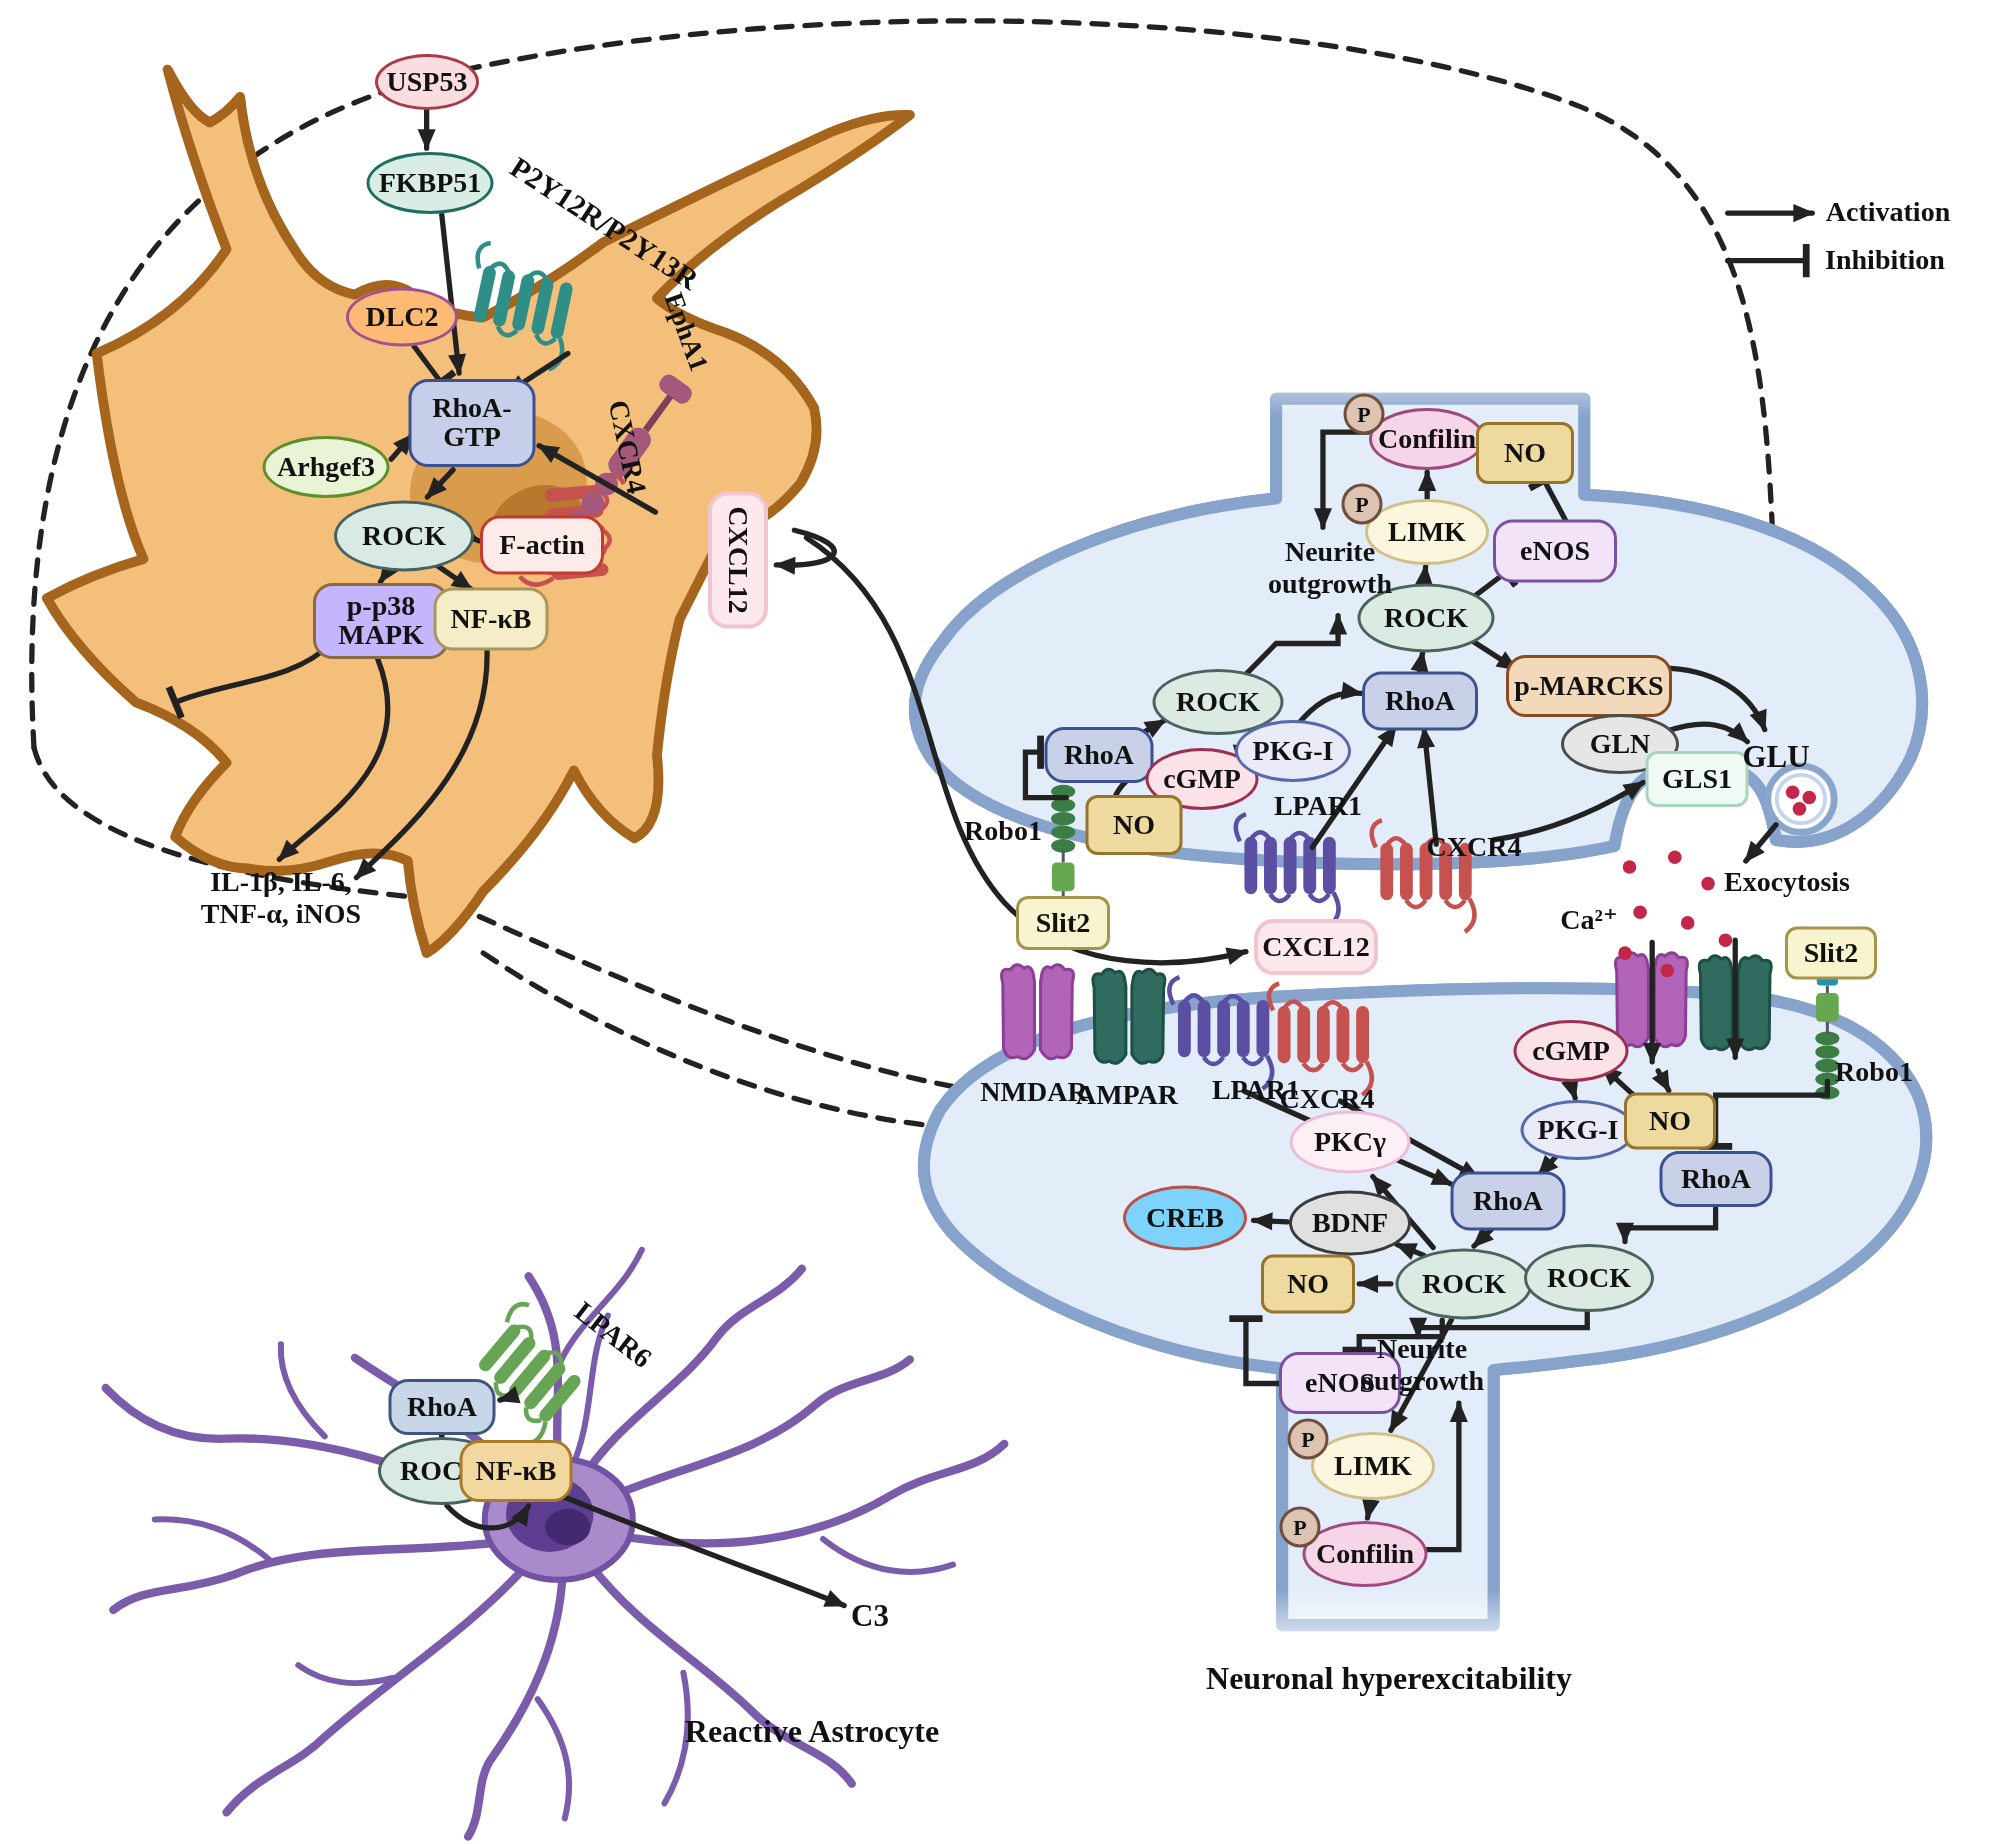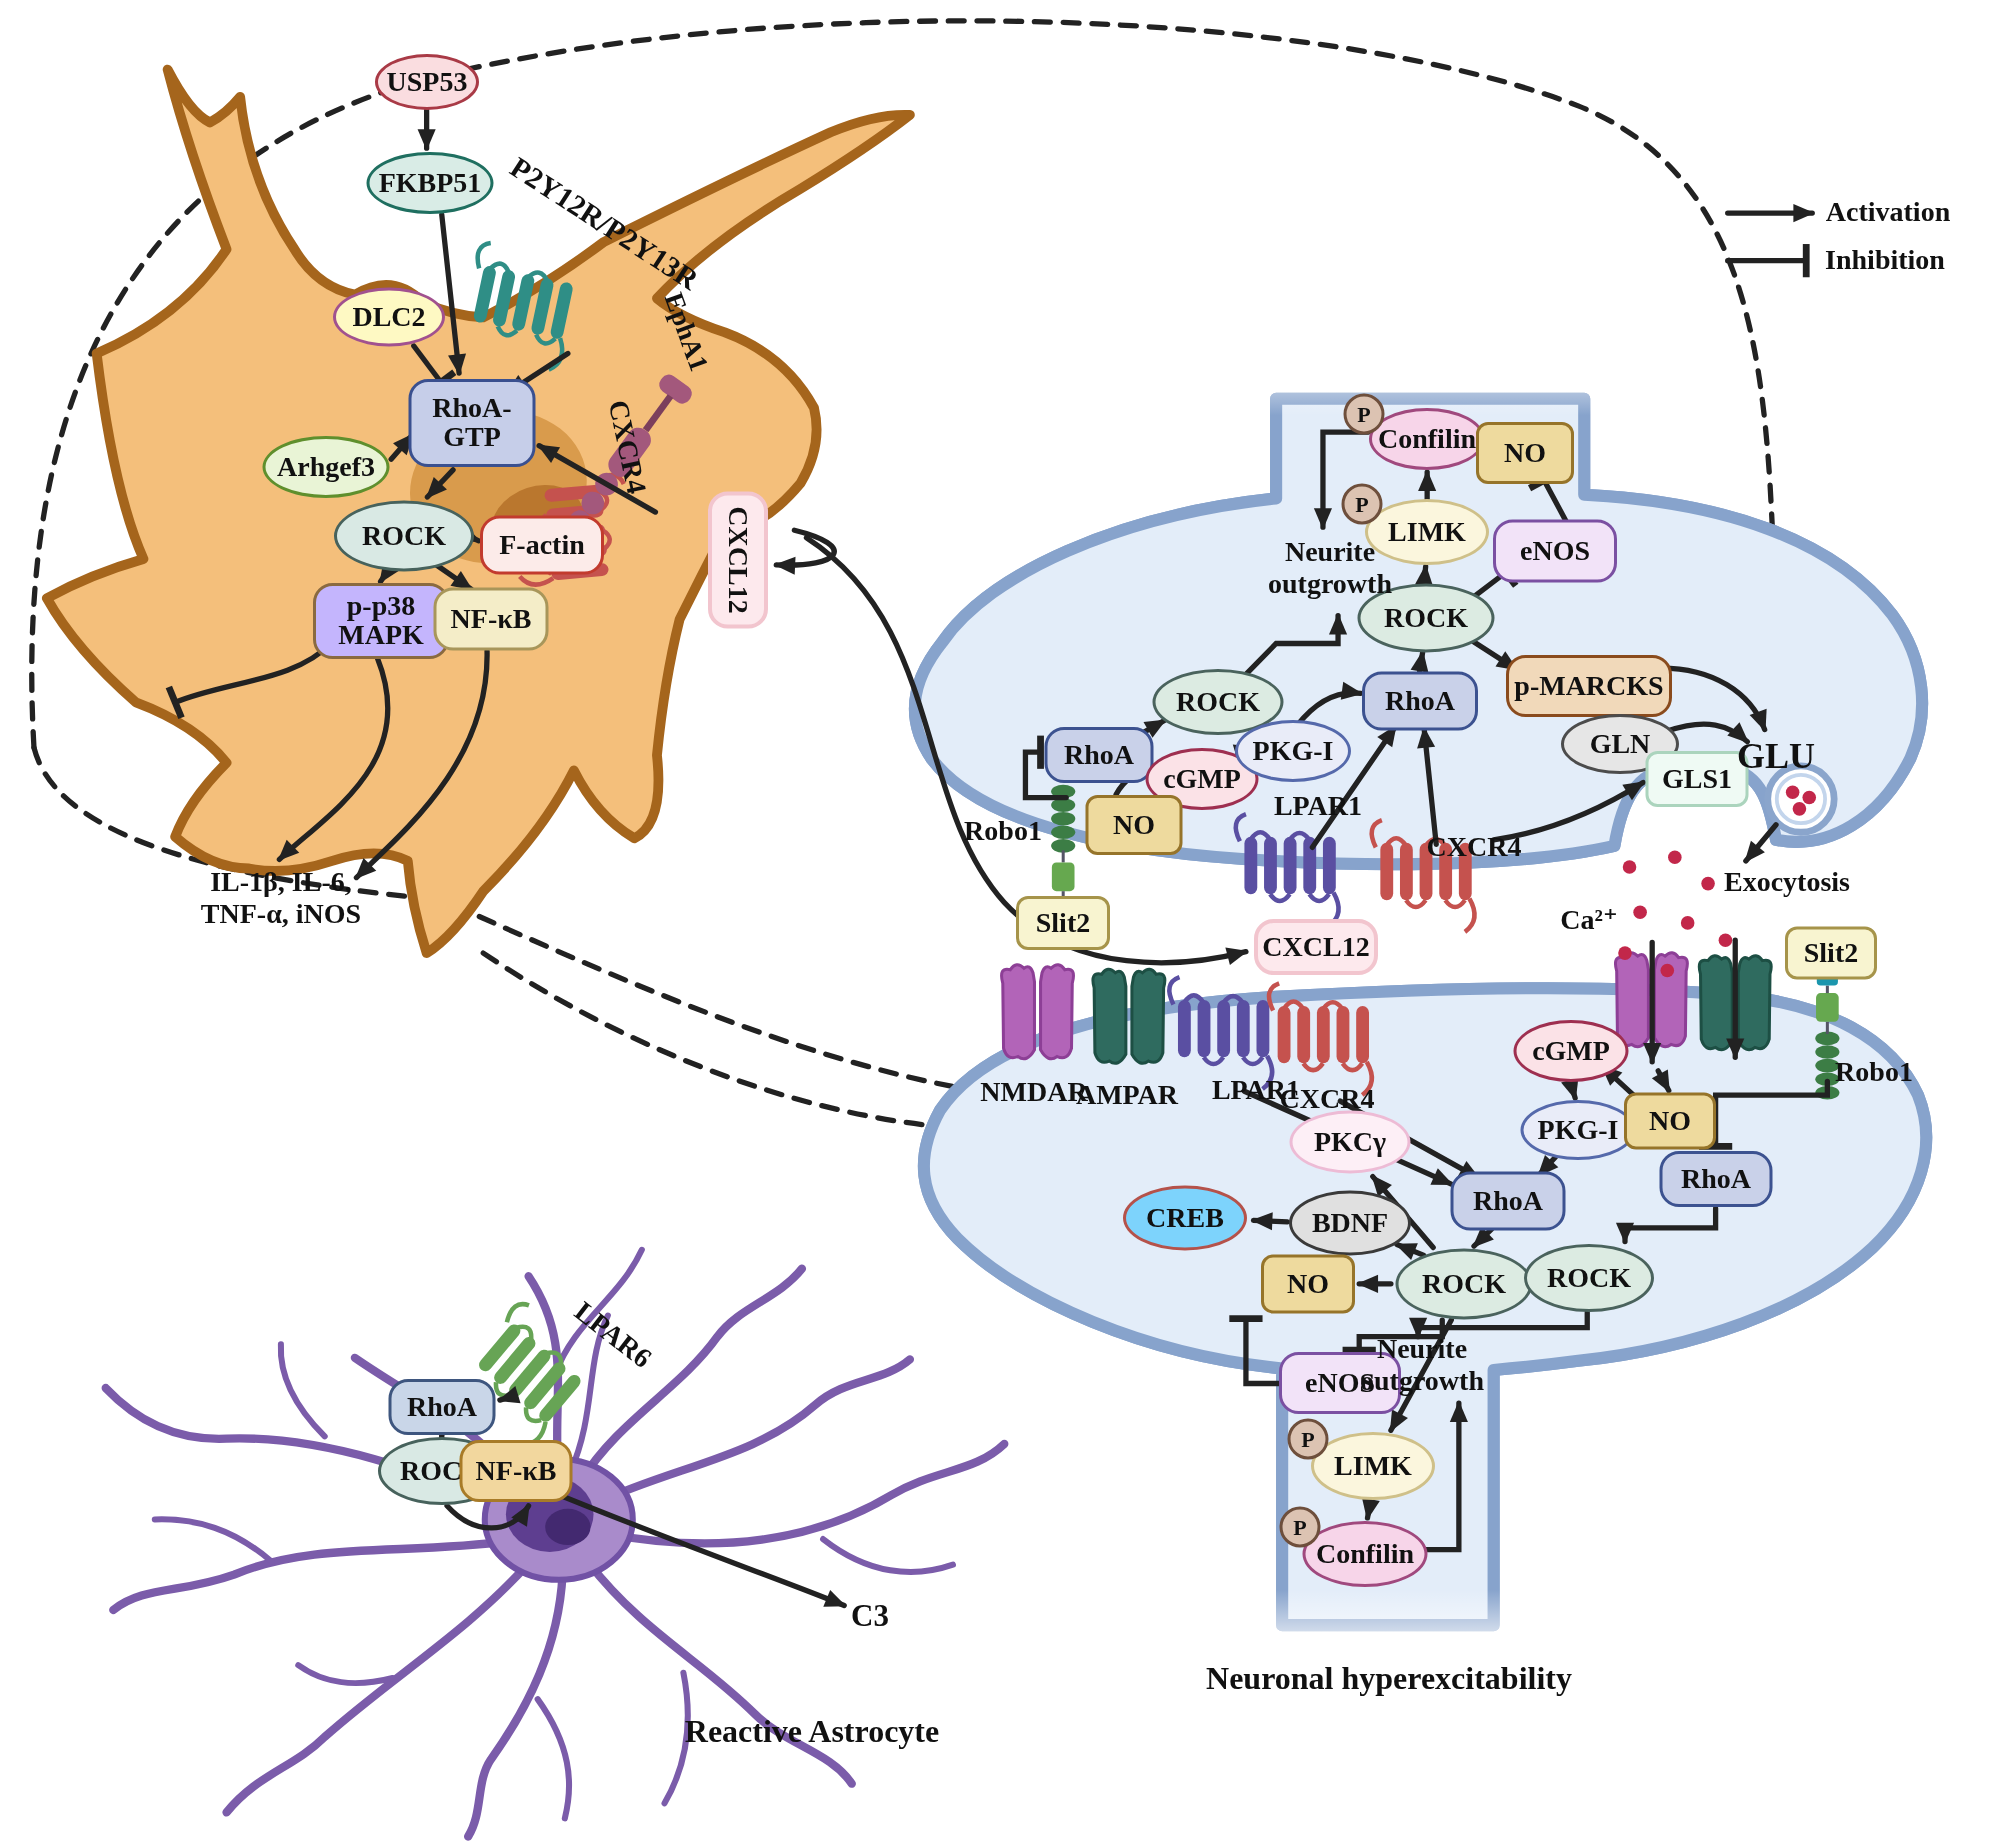--- a/index.html
+++ b/index.html
@@ -263,21 +263,21 @@
 
 <div class="lbl" style="left:1888px;top:212px;">Activation</div>
 <div class="lbl" style="left:1885px;top:260px;">Inhibition</div>
 
 <div class="node ell" style="left:427px;top:82px;width:104px;height:56px;background:#fadde0;border-color:#a93a46">
       <span>USP53</span>
     </div>
 <div class="node ell" style="left:430px;top:183px;width:127px;height:62px;background:#d9ece6;border-color:#1f6f60">
       <span>FKBP51</span>
     </div>
-<div class="node ell" style="left:389px;top:317px;width:112px;height:59px;background:#fef9c3;border-color:#a1518f">
+<div class="node ell" style="left:402px;top:317px;width:112px;height:59px;background:#fdba74;border-color:#a1518f">
       <span>DLC2</span>
     </div>
 <div class="lbl" style="left:604px;top:224px;transform:translate(-50%,-50%) rotate(33deg);font-size:29.4px;">P2Y12R/P2Y13R</div>
 <div class="lbl" style="left:686px;top:332px;transform:translate(-50%,-50%) rotate(70deg);font-size:27px;">EphA1</div>
 <div class="lbl" style="left:627px;top:447px;transform:translate(-50%,-50%) rotate(78deg);font-size:28px;">CXCR4</div>
 <div class="node rr" style="left:472px;top:423px;width:127px;height:88px;background:#c6cee9;border-color:#3a508f">
   <span>RhoA-</span>
       <span>GTP</span>
 </div>
 <div class="node ell" style="left:326px;top:467px;width:127px;height:62px;background:#e9f4d6;border-color:#5f8f2d">
@@ -355,21 +355,21 @@
       <span>Slit2</span>
     </div>
 <div class="lbl" style="left:1318px;top:806px;">LPAR1</div>
 <div class="lbl" style="left:1474px;top:847px;">CXCR4</div>
 <div class="node ell" style="left:1620px;top:744px;width:118px;height:60px;background:#e6e6e6;border-color:#4c4c4c">
       <span>GLN</span>
     </div>
 <div class="node r16" style="left:1697px;top:779px;width:103px;height:56px;background:#effaf4;border-color:#abd4bd">
       <span>GLS1</span>
     </div>
-<div class="lbl" style="left:1776px;top:757px;font-size:36px;">GLU</div>
+<div class="lbl" style="left:1776px;top:757px;font-size:31px;">GLU</div>
 <div class="lbl" style="left:1787px;top:882px;">Exocytosis</div>
 
 <div class="lbl" style="left:1589px;top:920px;">Ca²⁺</div>
 <div class="node r16" style="left:1831px;top:953px;width:92px;height:53px;background:#f8f4d0;border-color:#a6944a">
       <span>Slit2</span>
     </div>
 <div class="lbl" style="left:1874px;top:1072px;">Robo1</div>
 <div class="node rr" style="left:1316px;top:947px;width:124px;height:56px;background:#fde9ed;border-color:#f2c5ce;border-width:4.5px;">
       <span>CXCL12</span>
     </div>

